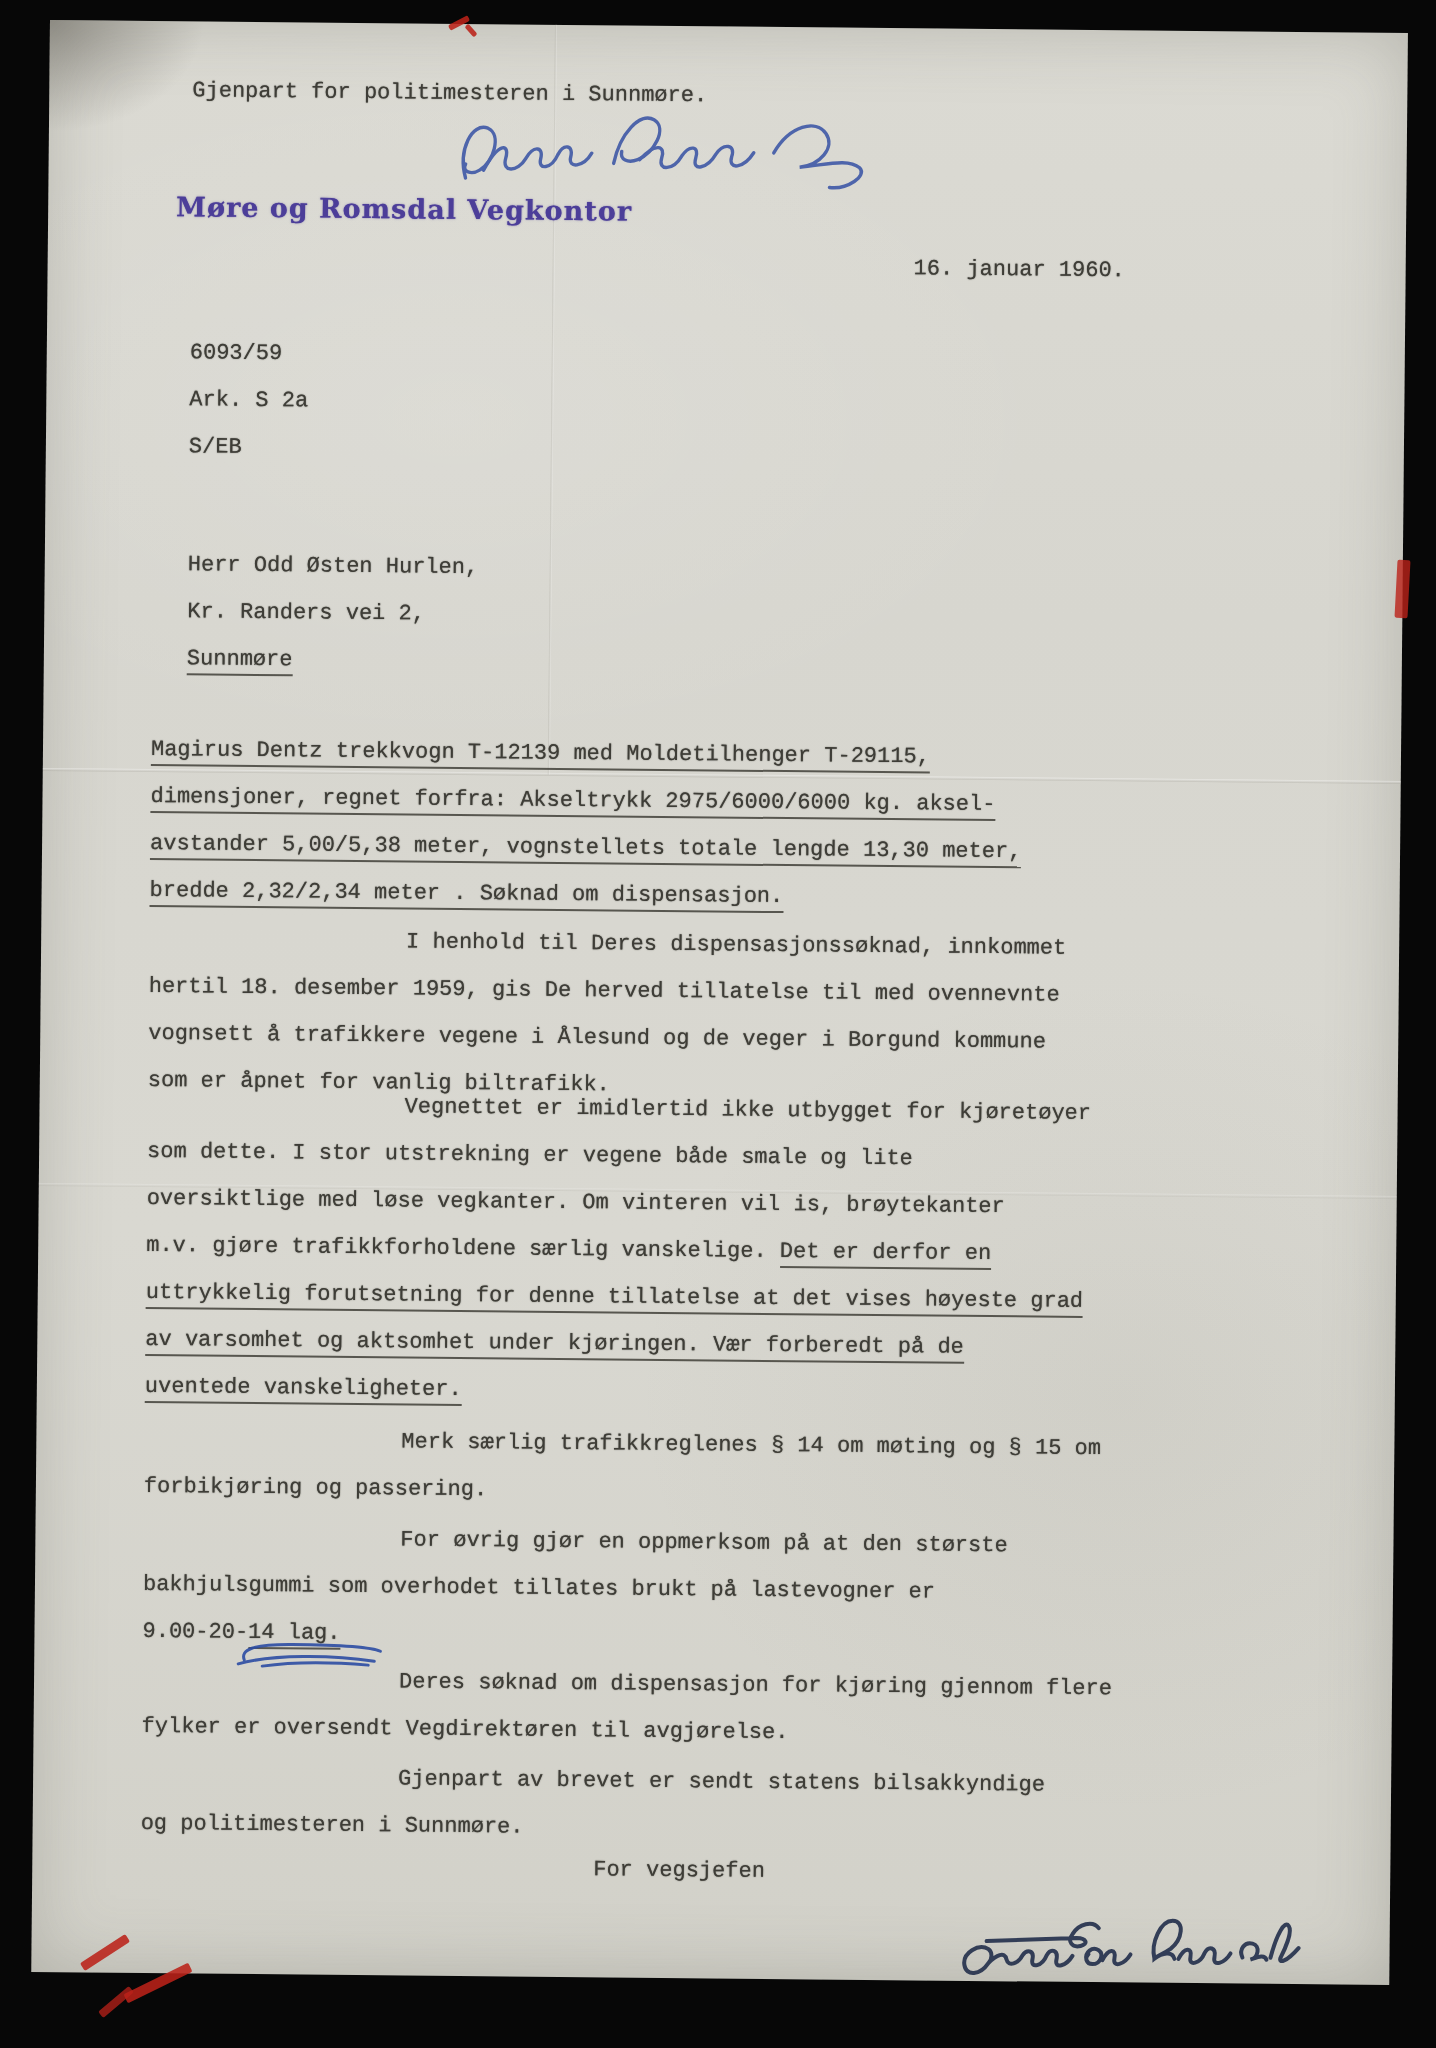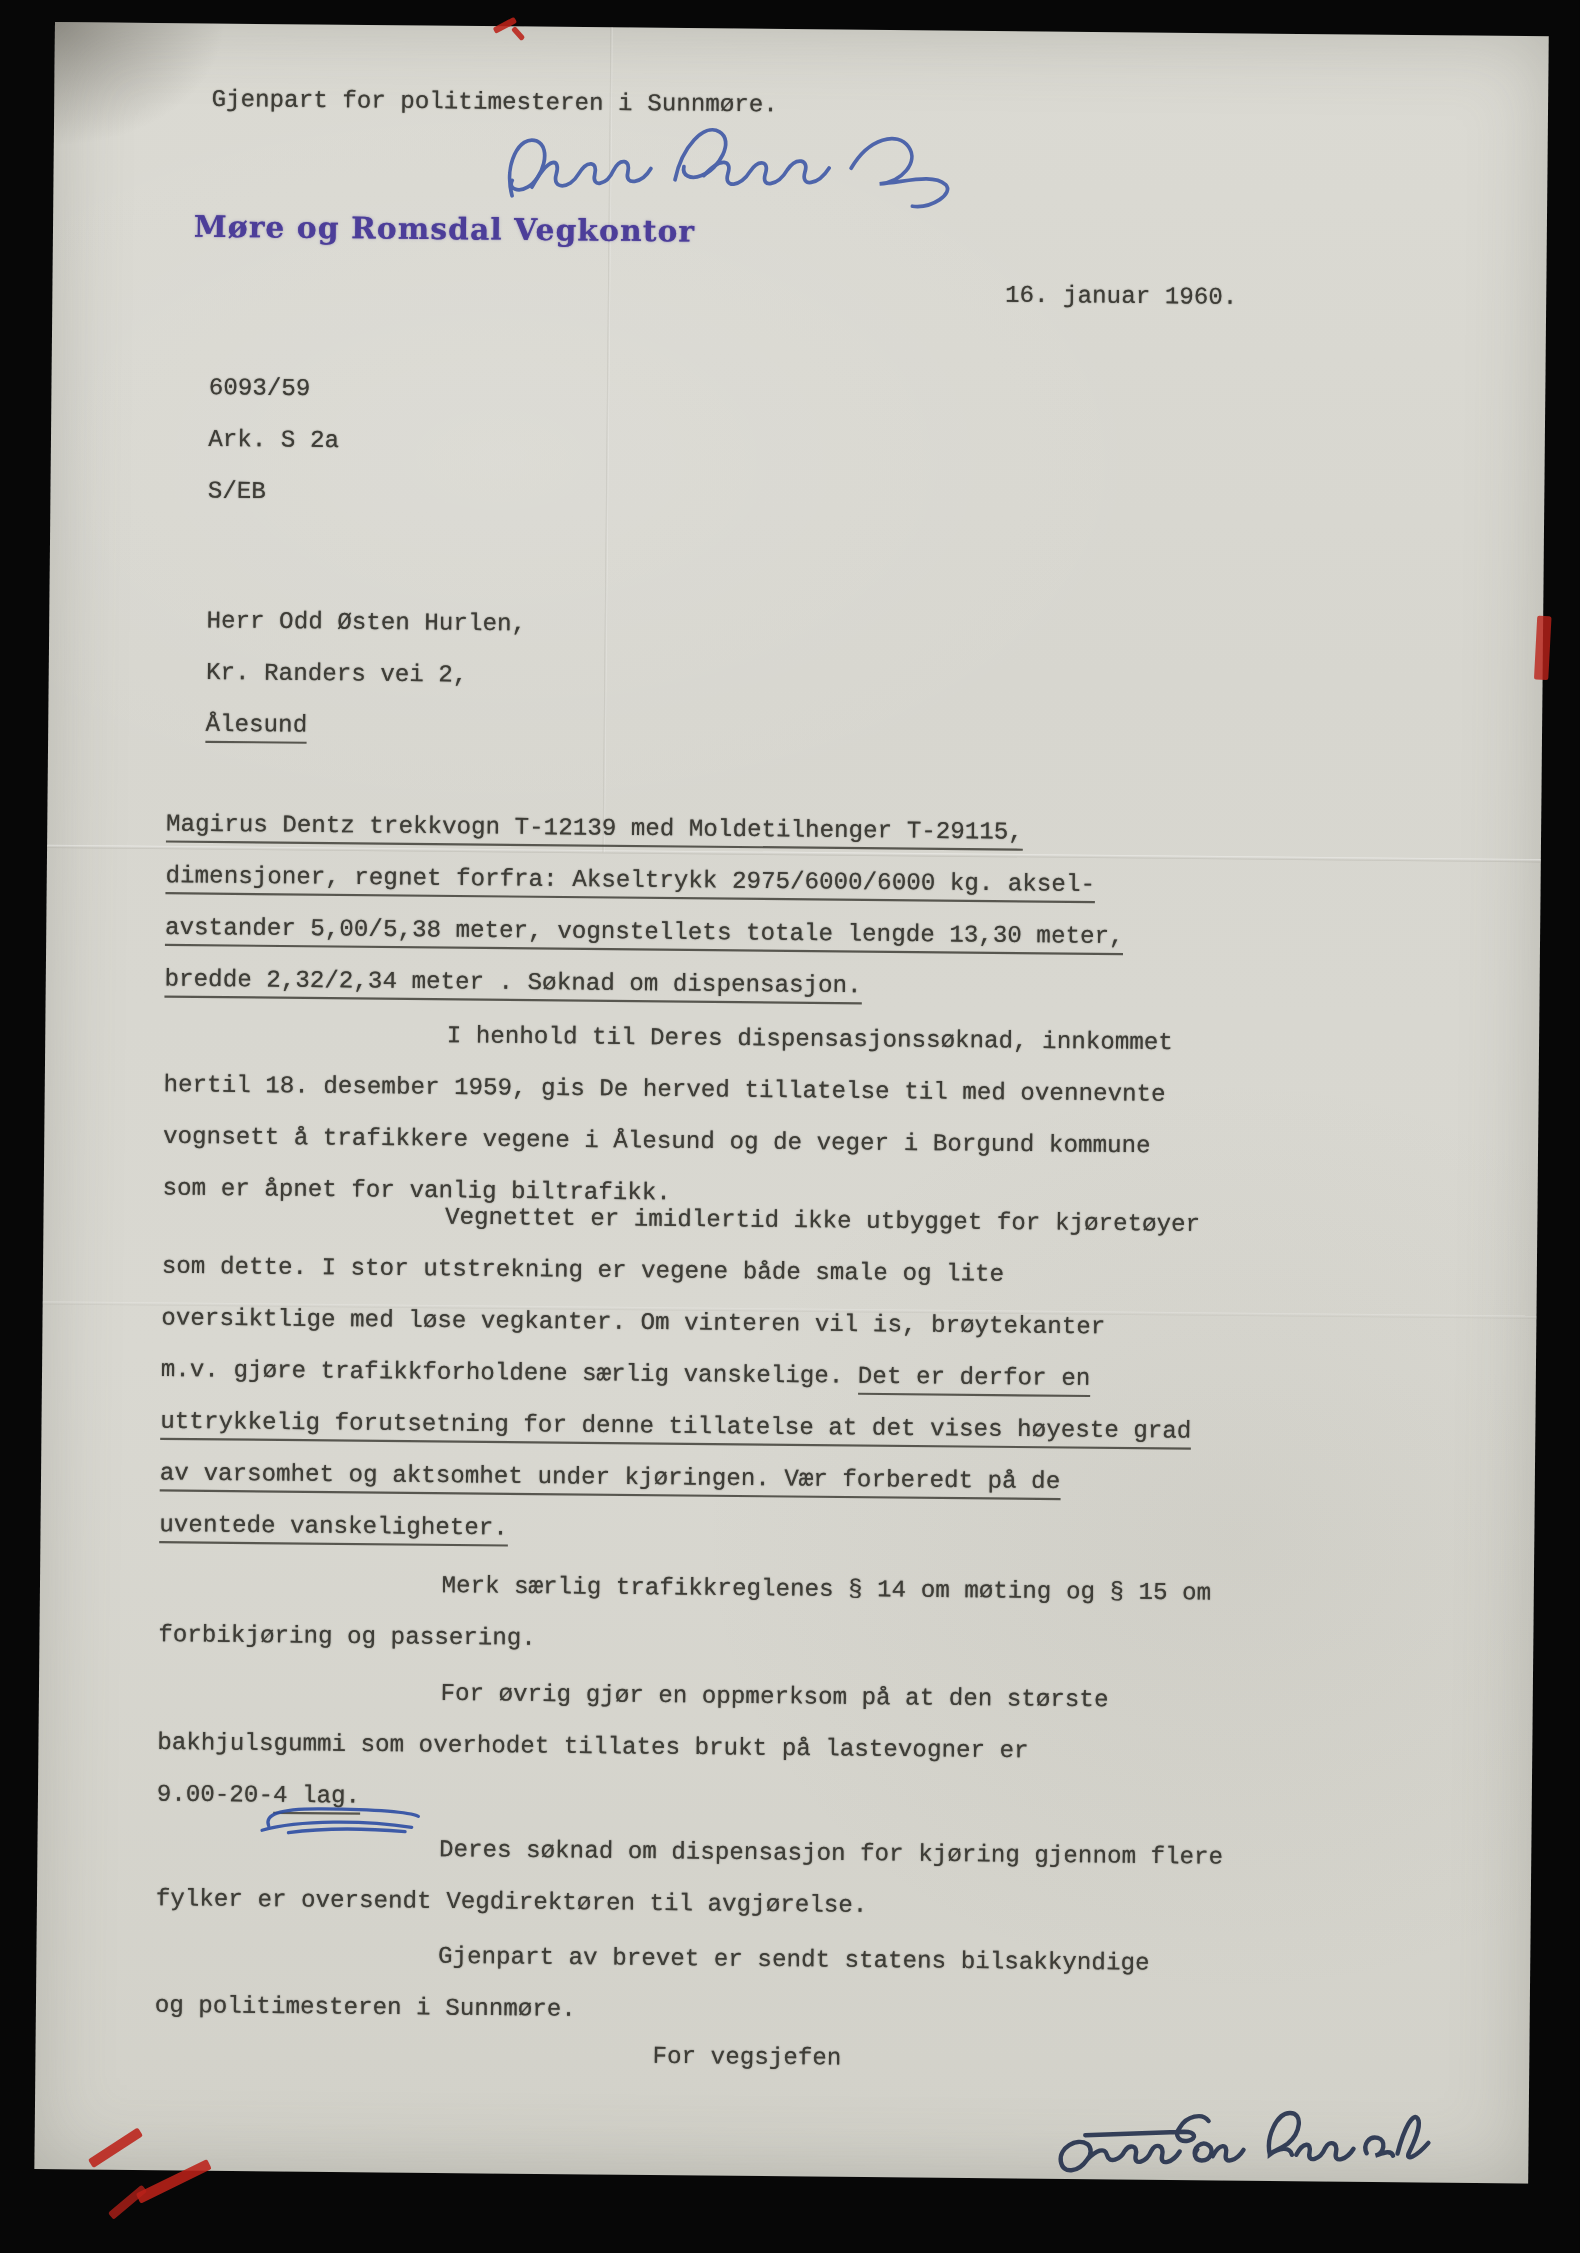--- a/index.html
+++ b/index.html
@@ -75,21 +75,21 @@
 
   <div class="tw" style="left:143px;top:308px">
     <div class="ln">6093/59</div>
     <div class="ln">Ark. S 2a</div>
     <div class="ln">S/EB</div>
   </div>
 
   <div class="tw" style="left:143px;top:520px">
     <div class="ln">Herr Odd Østen Hurlen,</div>
     <div class="ln">Kr. Randers vei 2,</div>
-    <div class="ln"><span class="u">Ålesund</span></div>
+    <div class="ln"><span class="u">Sunnmøre</span></div>
   </div>
 
   <div class="tw" style="left:108px;top:705px;width:1000px">
     <div class="ln"><span class="u">Magirus Dentz trekkvogn T-12139 med Moldetilhenger T-29115,</span></div>
     <div class="ln"><span class="u">dimensjoner, regnet forfra: Akseltrykk 2975/6000/6000 kg. aksel-</span></div>
     <div class="ln"><span class="u">avstander 5,00/5,38 meter, vognstellets totale lengde 13,30 meter,</span></div>
     <div class="ln"><span class="u">bredde 2,32/2,34 meter . Søknad om dispensasjon.</span></div>
   </div>
 
   <div class="tw" style="left:108px;top:895px;width:960px">
@@ -110,21 +110,21 @@
   </div>
 
   <div class="tw" style="left:108px;top:1395px;width:960px">
     <div class="ln ind">Merk særlig trafikkreglenes § 14 om møting og § 15 om</div>
     <div class="ln">forbikjøring og passering.</div>
   </div>
 
   <div class="tw" style="left:108px;top:1493px;width:960px">
     <div class="ln ind">For øvrig gjør en oppmerksom på at den største</div>
     <div class="ln">bakhjulsgummi som overhodet tillates brukt på lastevogner er</div>
-    <div class="ln"><span>9.00-20-</span><span class="u">4 lag.</span></div>
+    <div class="ln"><span>9.00-20-</span><span class="u">14 lag.</span></div>
   </div>
 
   <svg class="sig" style="left:198px;top:1618px" width="160" height="32" viewBox="0 0 160 32">
     <g fill="none" stroke="#2d4da4" stroke-width="3" stroke-linecap="round" opacity="0.9">
       <path d="M12 20 C 8 10, 20 4, 60 4 C 105 4, 140 6, 148 10"></path>
       <path d="M6 24 C 40 14, 100 14, 142 20"></path>
       <path d="M30 26 C 70 20, 110 22, 136 24"></path>
     </g>
   </svg>
 

